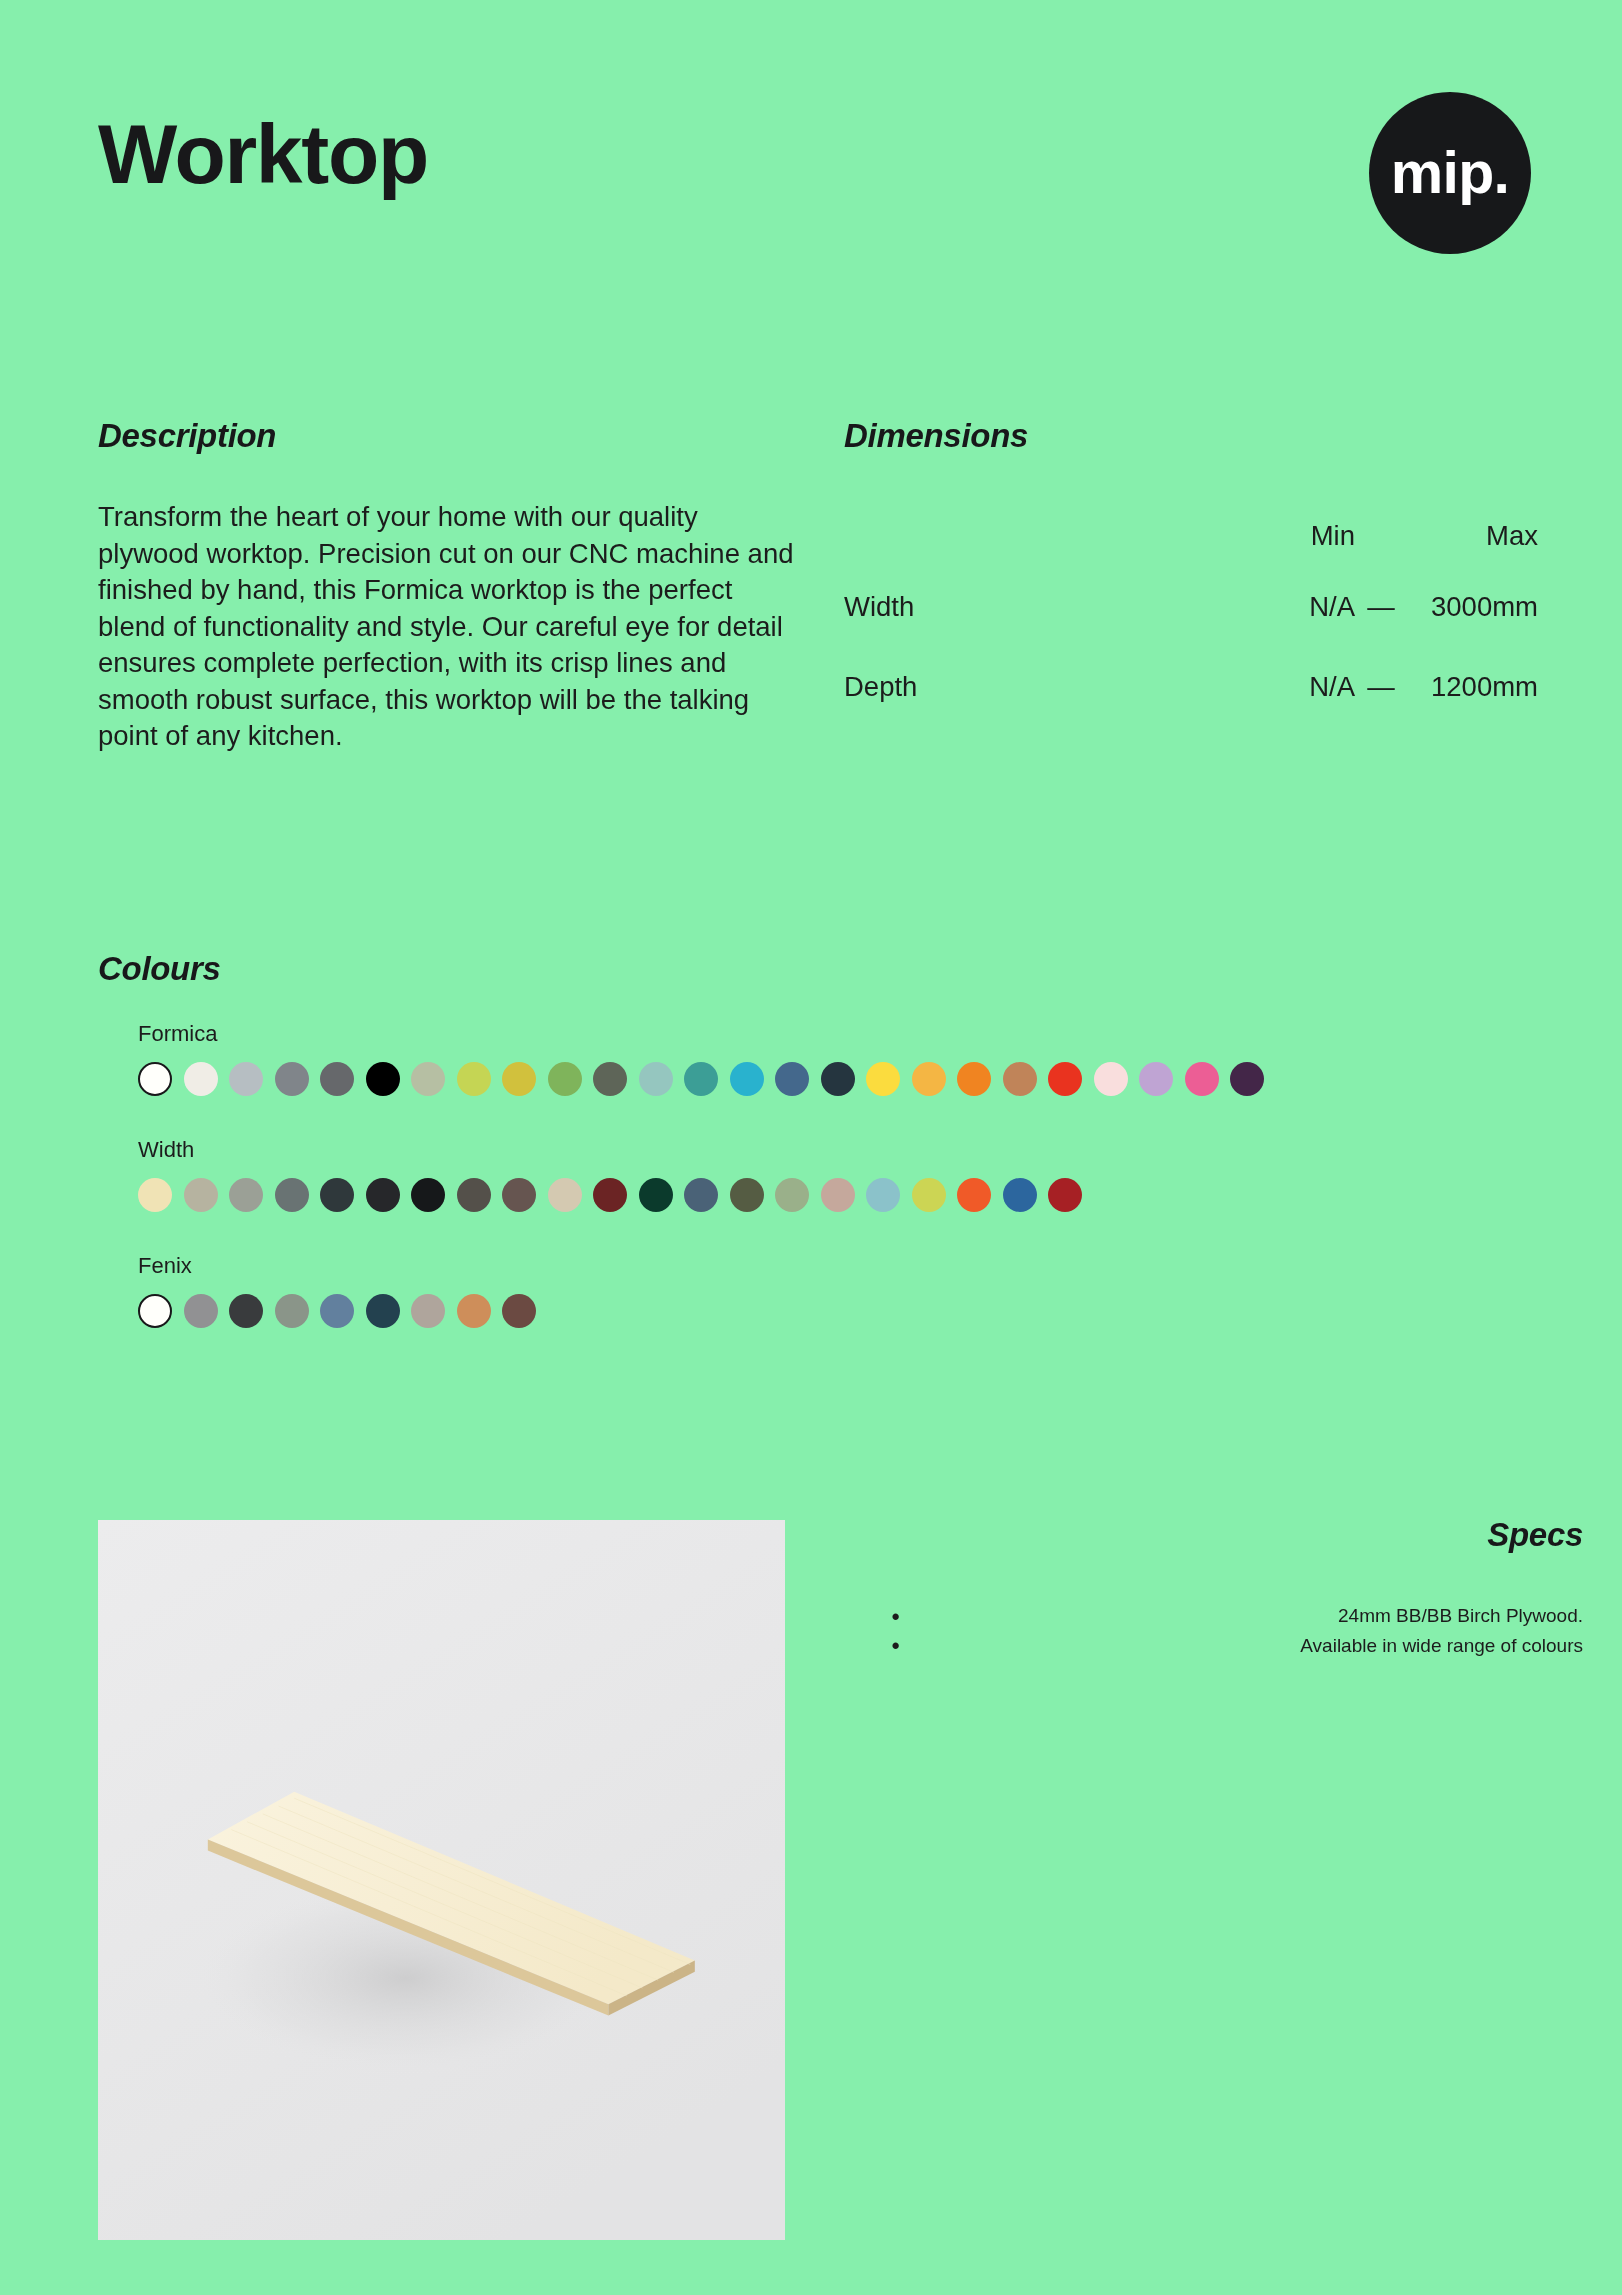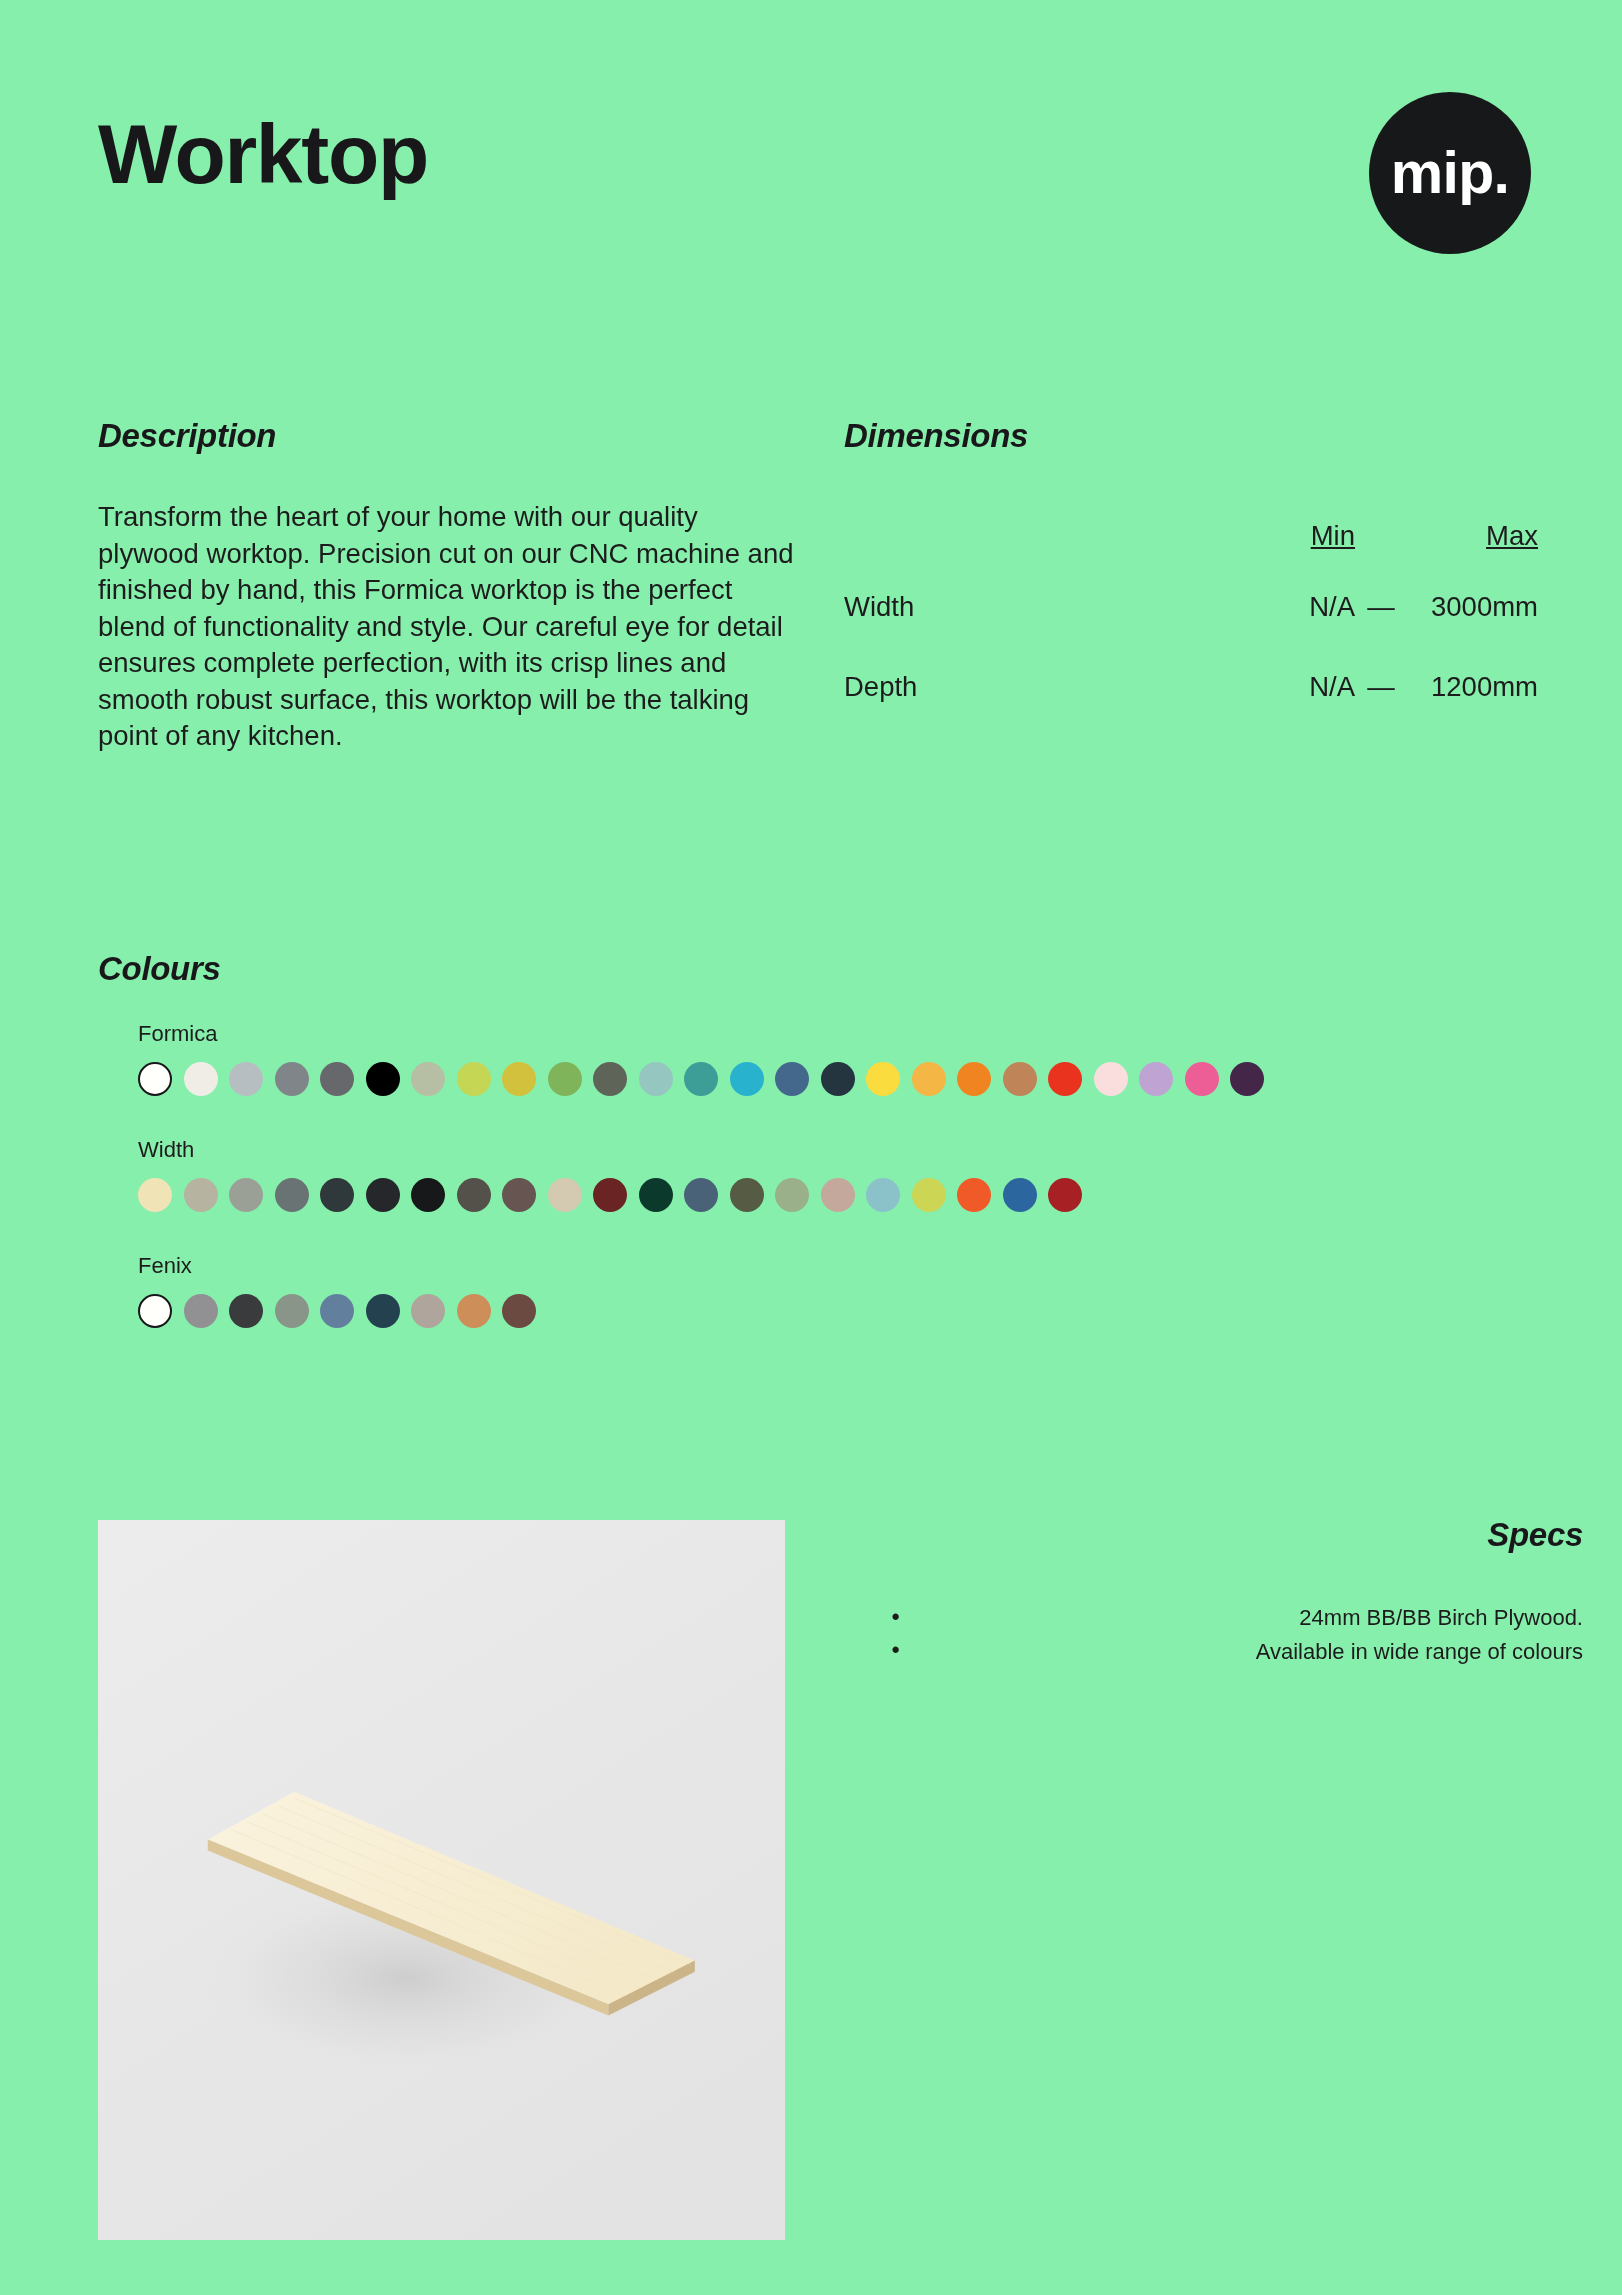--- a/index.html
+++ b/index.html
@@ -113,21 +113,20 @@
     font-weight: normal;
     color: #1c1c1c;
     padding: 0;
     height: 80px;
     vertical-align: middle;
     line-height: 1;
   }
 
   .dim-table thead th {
     height: 63px;
-    text-decoration: underline;
   }
 
   .col-label   { text-align: left;  width: 380px; }
   .col-min     { text-align: right; width: 131px; }
   .col-dash    { text-align: center; width: 52px; }
   .col-max     { text-align: right; width: 131px; }
 
   
   .colours-block {
     position: absolute;
@@ -187,21 +186,21 @@
     text-align: right;
   }
 
   .specs-list {
     margin-top: 52px;
     list-style: none;
   }
 
   .specs-list li {
     position: relative;
-    font-size: 22px;
+    font-size: 19px;
     line-height: 1.35;
     color: #1c1c1c;
     padding-left: 46px;
     margin-bottom: 3.9px;
   }
 
   .specs-list li::before {
     content: "\2022";
     position: absolute;
     left: 2.6px;

